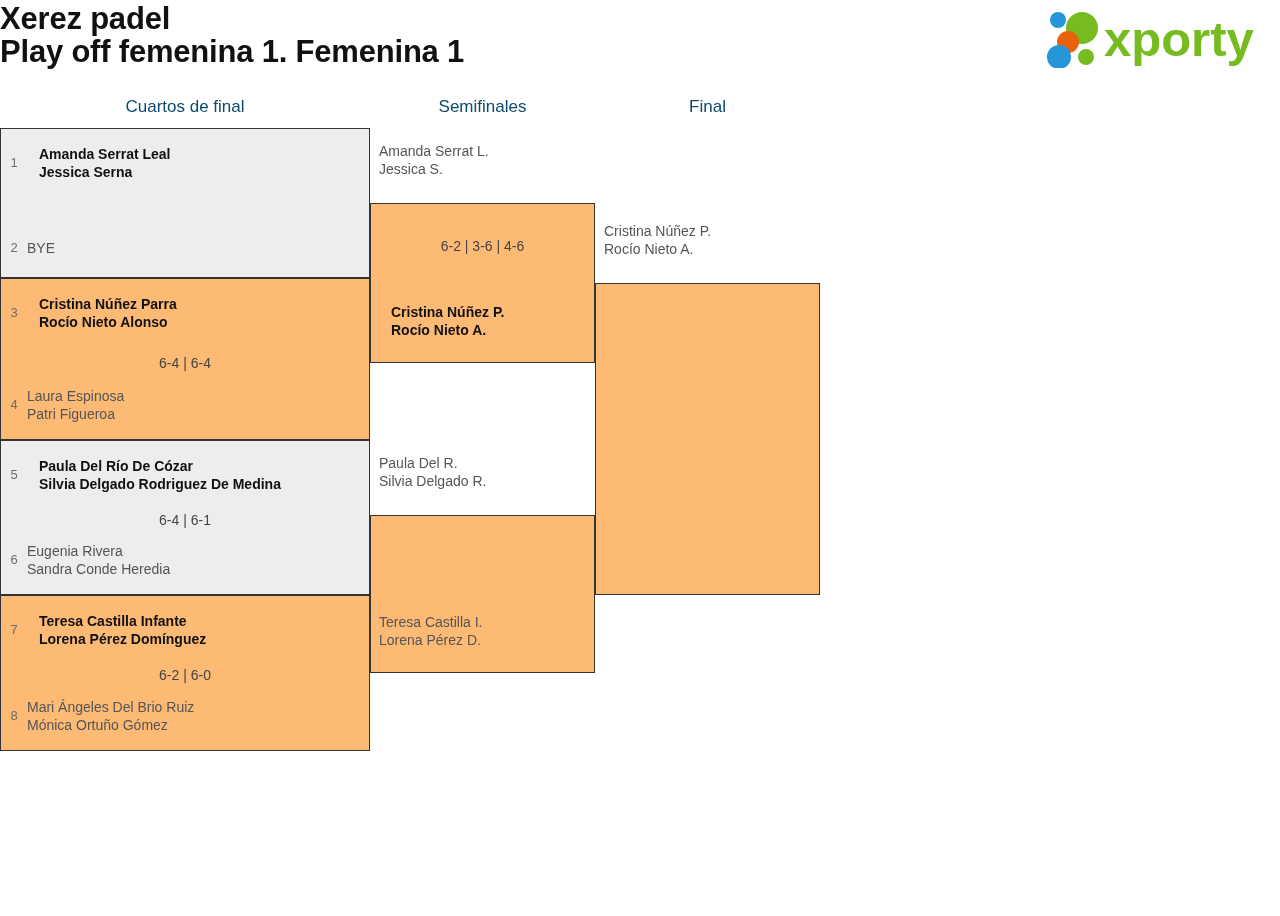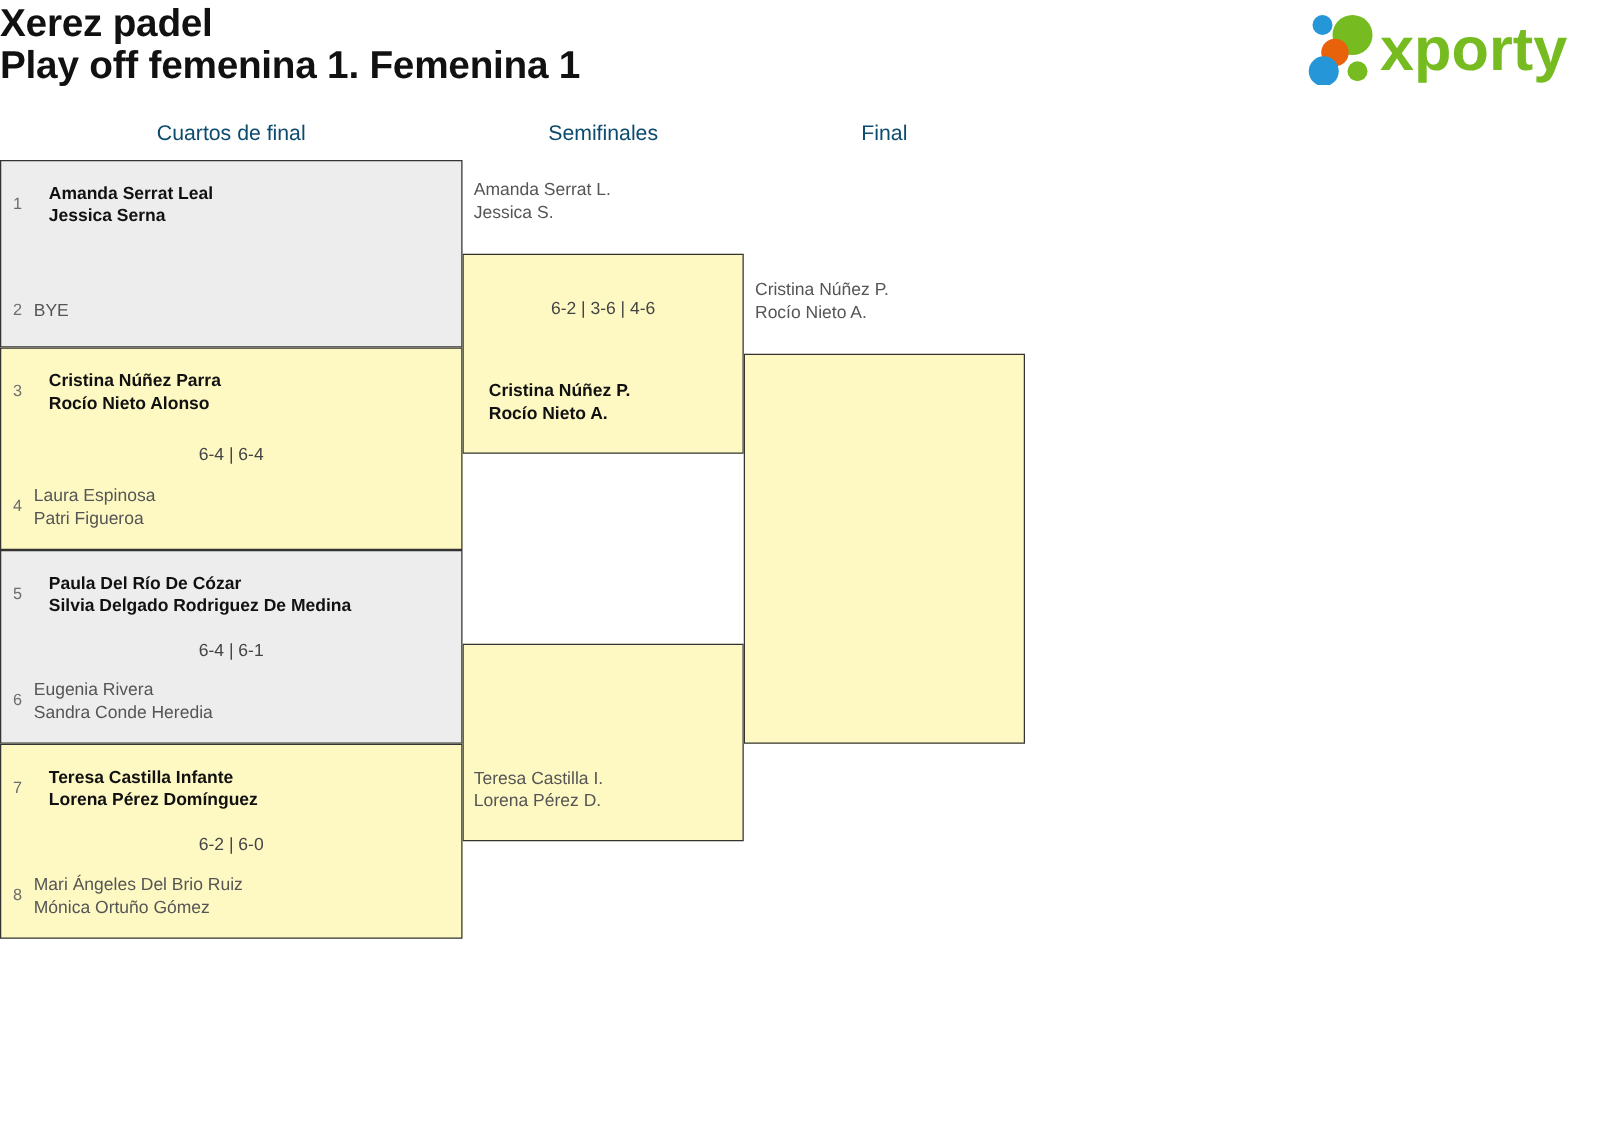--- a/index.html
+++ b/index.html
@@ -62,21 +62,21 @@
     position: absolute;
     left: 0; top: 0;
     width: 1280px;
     height: 916px;
   }
 
   .match {
     position: absolute;
     box-sizing: border-box;
     border: 1px solid #333333;
-    background: #fef9c3;
+    background: #fdba74;
   }
   .match.shaded { background: #ededed; }
   .match.r0 { left: 0px;   width: 370px; }
   .match.r1 { left: 370px; width: 225px; }
   .match.r2 { left: 595px; width: 225px; }
 
   .slot {
     position: absolute;
     left: 0;
     width: 100%;
@@ -237,20 +237,26 @@
     <div class="score" style="top:33px;">6-2 | 3-6 | 4-6</div>
     <div class="slot bottom" style="bottom:23px;">
       <span class="names winner">
         <span class="name-line">Cristina Núñez P.</span>
         <span class="name-line">Rocío Nieto A.</span>
       </span>
     </div>
   </div>
 
   <div class="match r1" style="top:515px; height:158px;">
+    <div class="slot top" style="top:-62px;">
+      <span class="names">
+        <span class="name-line">Paula Del R.</span>
+        <span class="name-line">Silvia Delgado R.</span>
+      </span>
+    </div>
     <div class="score" style="top:33px;"></div>
     <div class="slot bottom" style="bottom:23px;">
       <span class="names">
         <span class="name-line">Teresa Castilla I.</span>
         <span class="name-line">Lorena Pérez D.</span>
       </span>
     </div>
   </div>
 
   <div class="match r2" style="top:283px; height:312px;">

